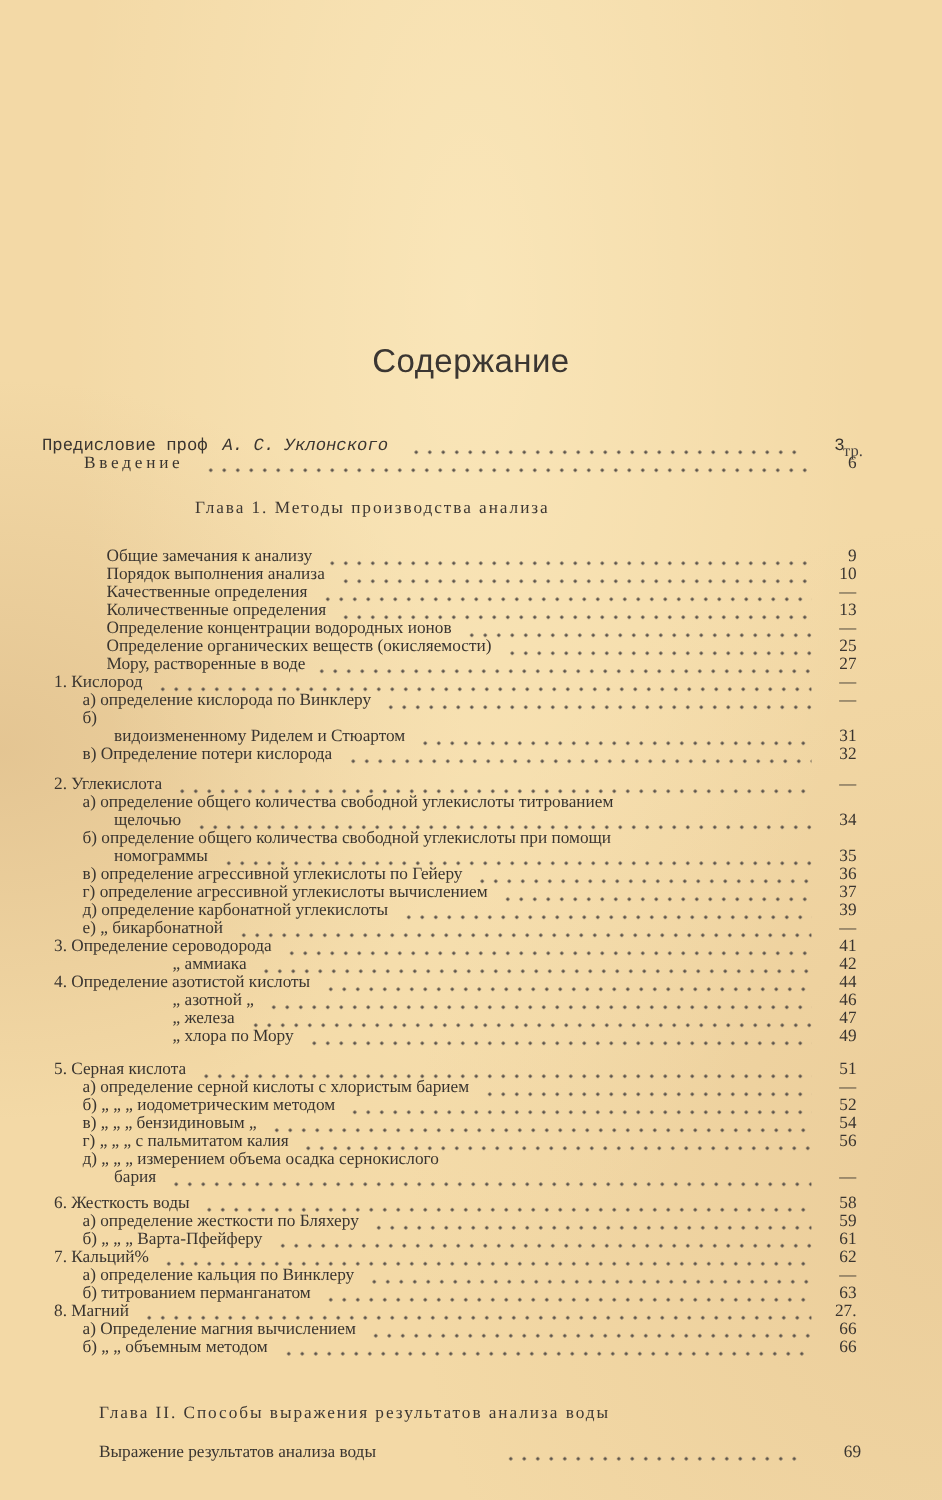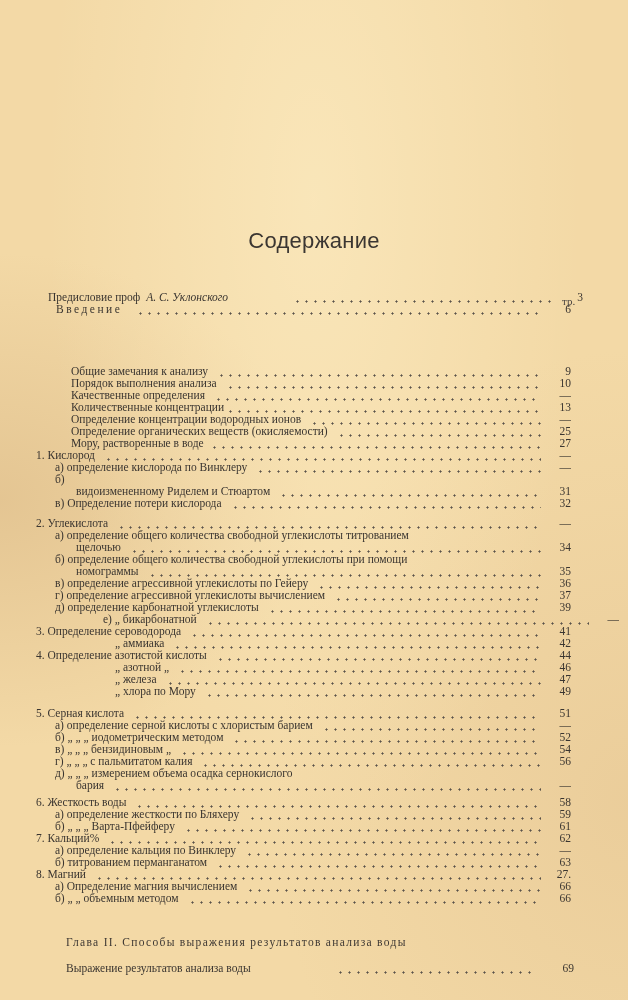--- a/index.html
+++ b/index.html
@@ -43,58 +43,59 @@
   .italic { font-style: italic; }
 </style>
 </head>
 <body>
 
 <div class="page">
 
   <div class="title">Содержание</div>
   <div class="str-label">тр.</div>
 
-  <div class="row" style="left:48px; top:291px; width:535px;">
+  <div class="row" style="left:28px; top:291px; width:535px;font-family:Liberation Mono, monospace;">
     <span class="text">Предисловие проф</span>
     <span class="text italic">А. С. Уклонского</span>
     <span class="dots" style="left:245px; right:30px;"></span>
     <span class="num">3</span>
   </div>
   <div class="row" style="left:56px; top:303px; width:515px;">
     <span class="text spaced">Введение</span>
     <span class="dots" style="left:80px; right:30px;"></span>
     <span class="num">6</span>
   </div>
 
+  <div class="chapter" style="left:130px; top:333px;">Глава 1. Методы производства анализа</div>
 
   <div id="ch1-intro">
       <div class="row" style="left: 71px; top: 365px; width: 500px;"><span class="text">Общие замечания к анализу</span><span class="dots" style="right: 30px; left: 146px;"></span><span class="num">9</span></div>
       <div class="row" style="left: 71px; top: 377px; width: 500px;"><span class="text">Порядок выполнения анализа</span><span class="dots" style="right: 30px; left: 155px;"></span><span class="num">10</span></div>
       <div class="row" style="left: 71px; top: 389px; width: 500px;"><span class="text">Качественные определения</span><span class="dots" style="right: 30px; left: 143px;"></span><span class="num">—</span></div>
-      <div class="row" style="left: 71px; top: 401px; width: 500px;"><span class="text">Количественные концентрации</span><span class="dots" style="right: 30px; left: 155px;"></span><span class="num">13</span></div>
+      <div class="row" style="left: 71px; top: 401px; width: 500px;"><span class="text">Количественные определения</span><span class="dots" style="right: 30px; left: 155px;"></span><span class="num">13</span></div>
       <div class="row" style="left: 71px; top: 413px; width: 500px;"><span class="text">Определение концентрации водородных ионов</span><span class="dots" style="right: 30px; left: 239px;"></span><span class="num">—</span></div>
       <div class="row" style="left: 71px; top: 425px; width: 500px;"><span class="text">Определение органических веществ (окисляемости)</span><span class="dots" style="right: 30px; left: 266px;"></span><span class="num">25</span></div>
       <div class="row" style="left: 71px; top: 437px; width: 500px;"><span class="text">Мору, растворенные в воде</span><span class="dots" style="right: 30px; left: 139px;"></span><span class="num">27</span></div>
     </div>
 
   <div id="ch1-sections">
       <div class="row" style="left: 36px; top: 449px; width: 535px;"><span class="text">1. Кислород</span><span class="dots" style="right: 30px; left: 68px;"></span><span class="num">—</span></div>
       <div class="row" style="left: 55px; top: 461px; width: 516px;"><span class="text">а) определение кислорода по Винклеру</span><span class="dots" style="right: 30px; left: 201px;"></span><span class="num">—</span></div>
       <div class="row" style="left: 55px; top: 473px; width: 516px;"><span class="text">б)</span><span class="num"></span></div>
       <div class="row" style="left: 76px; top: 485px; width: 495px;"><span class="text">видоизмененному Риделем и Стюартом</span><span class="dots" style="right: 30px; left: 203px;"></span><span class="num">31</span></div>
       <div class="row" style="left: 55px; top: 497px; width: 516px;"><span class="text">в) Определение потери кислорода</span><span class="dots" style="right: 30px; left: 176px;"></span><span class="num">32</span></div>
       <div class="row" style="left: 36px; top: 517px; width: 535px;"><span class="text">2. Углекислота</span><span class="dots" style="right: 30px; left: 81px;"></span><span class="num">—</span></div>
       <div class="row" style="left: 55px; top: 529px; width: 516px;"><span class="text">а) определение общего количества свободной углекислоты титрованием</span><span class="num"></span></div>
       <div class="row" style="left: 76px; top: 541px; width: 495px;"><span class="text">щелочью</span><span class="dots" style="right: 30px; left: 54px;"></span><span class="num">34</span></div>
       <div class="row" style="left: 55px; top: 553px; width: 516px;"><span class="text">б) определение общего количества свободной углекислоты при помощи</span><span class="num"></span></div>
       <div class="row" style="left: 76px; top: 565px; width: 495px;"><span class="text">номограммы</span><span class="dots" style="right: 30px; left: 72px;"></span><span class="num">35</span></div>
       <div class="row" style="left: 55px; top: 577px; width: 516px;"><span class="text">в) определение агрессивной углекислоты по Гейеру</span><span class="dots" style="right: 30px; left: 262px;"></span><span class="num">36</span></div>
       <div class="row" style="left: 55px; top: 589px; width: 516px;"><span class="text">г) определение агрессивной углекислоты вычислением</span><span class="dots" style="right: 30px; left: 279px;"></span><span class="num">37</span></div>
       <div class="row" style="left: 55px; top: 601px; width: 516px;"><span class="text">д) определение карбонатной углекислоты</span><span class="dots" style="right: 30px; left: 213px;"></span><span class="num">39</span></div>
-      <div class="row" style="left: 55px; top: 613px; width: 516px; margin-left: 48px;"><span class="text">е)          „          бикарбонатной</span><span class="dots" style="right: 30px; left: 103px;"></span><span class="num">—</span></div>
+      <div class="row" style="left: 55px; top: 613px; width: 516px;"><span class="text">е)          „          бикарбонатной</span><span class="dots" style="right: 30px; left: 103px;"></span><span class="num">—</span></div>
       <div class="row" style="left: 36px; top: 625px; width: 535px;"><span class="text">3. Определение сероводорода</span><span class="dots" style="right: 30px; left: 154px;"></span><span class="num">41</span></div>
       <div class="row" style="left: 115px; top: 637px; width: 456px;"><span class="text">„          аммиака</span><span class="dots" style="right: 30px; left: 58px;"></span><span class="num">42</span></div>
       <div class="row" style="left: 36px; top: 649px; width: 535px;"><span class="text">4. Определение азотистой кислоты</span><span class="dots" style="right: 30px; left: 180px;"></span><span class="num">44</span></div>
       <div class="row" style="left: 115px; top: 661px; width: 456px;"><span class="text">„          азотной          „</span><span class="dots" style="right: 30px; left: 63px;"></span><span class="num">46</span></div>
       <div class="row" style="left: 115px; top: 673px; width: 456px;"><span class="text">„          железа</span><span class="dots" style="right: 30px; left: 51px;"></span><span class="num">47</span></div>
       <div class="row" style="left: 115px; top: 685px; width: 456px;"><span class="text">„          хлора по Мору</span><span class="dots" style="right: 30px; left: 90px;"></span><span class="num">49</span></div>
       <div class="row" style="left: 36px; top: 707px; width: 535px;"><span class="text">5. Серная кислота</span><span class="dots" style="right: 30px; left: 97px;"></span><span class="num">51</span></div>
       <div class="row" style="left: 55px; top: 719px; width: 516px;"><span class="text">а) определение серной кислоты с хлористым барием</span><span class="dots" style="right: 30px; left: 267px;"></span><span class="num">—</span></div>
       <div class="row" style="left: 55px; top: 731px; width: 516px;"><span class="text">б)     „     „     „     иодометрическим методом</span><span class="dots" style="right: 30px; left: 177px;"></span><span class="num">52</span></div>
       <div class="row" style="left: 55px; top: 743px; width: 516px;"><span class="text">в)     „     „     „     бензидиновым     „</span><span class="dots" style="right: 30px; left: 125px;"></span><span class="num">54</span></div>

